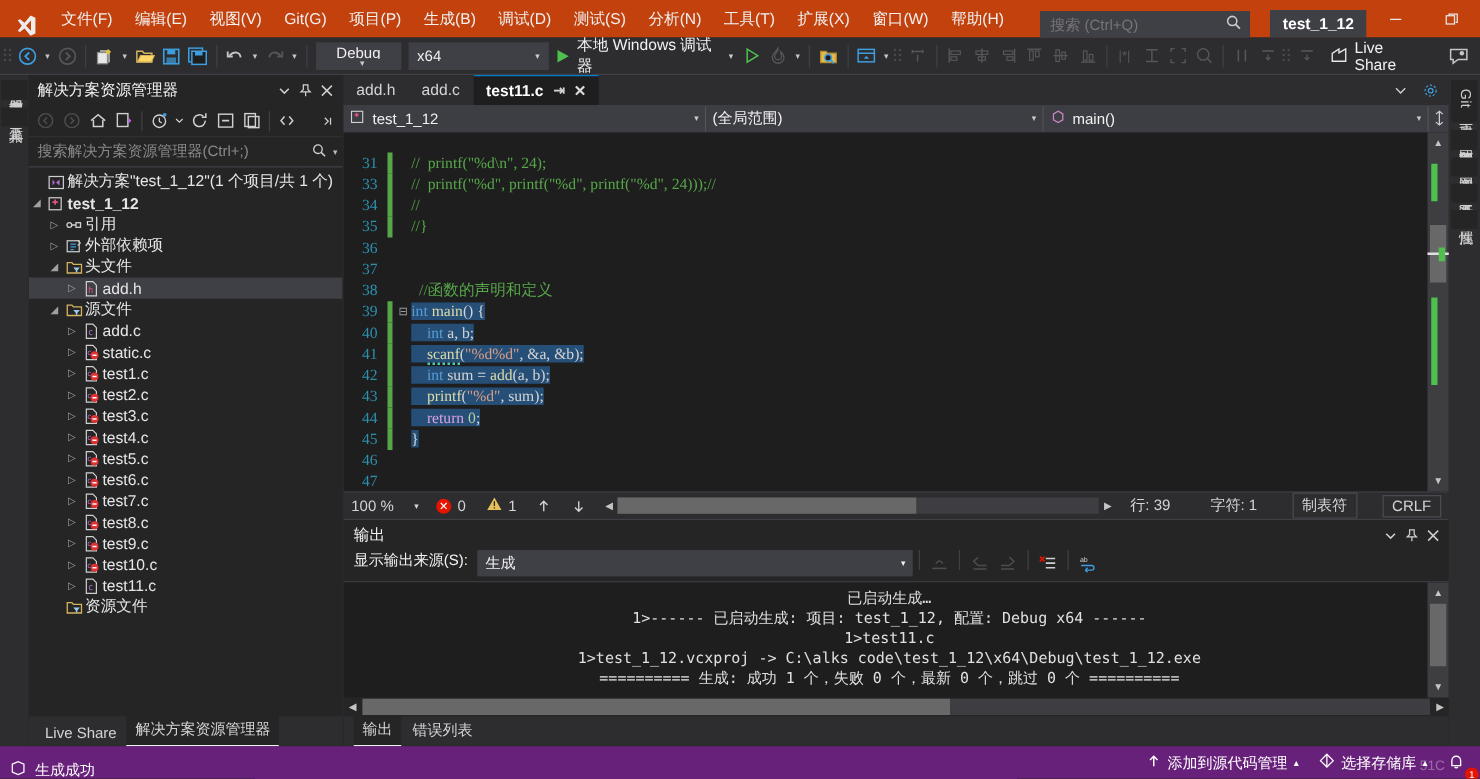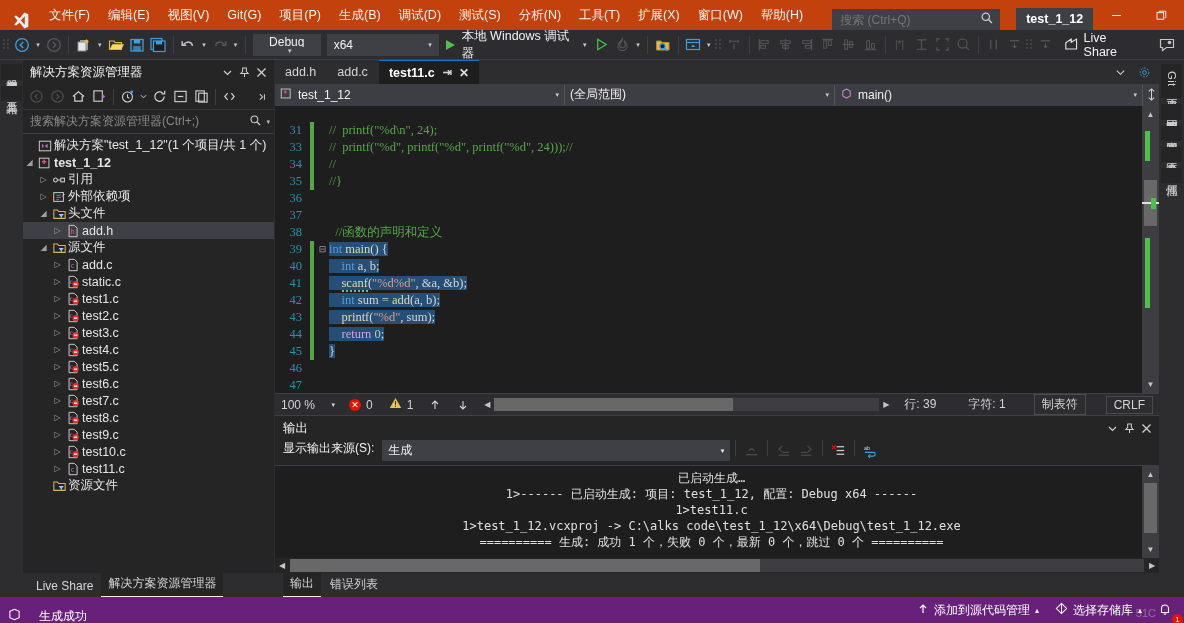--- a/index.html
+++ b/index.html
@@ -206,21 +206,21 @@
   .out-hscroll { height: 15px; flex: 0 0 15px; display: flex; align-items: center; background: #252526; }
   .out-tabs { height: 24px; flex: 0 0 24px; display: flex; align-items: flex-end; background: #2d2d30; padding-left: 8px; gap: 2px; }
   .out-tab { font-size: 12px; padding: 3px 7px 4px; color: #d4d4d4; }
   .out-tab.active { background: #252526; border-bottom: 1px solid #f1f1f1; }
 
   
   .statusbar {
     height: 26px; flex: 0 0 26px; background: #68217a; display: flex; align-items: center;
     font-size: 12px; color: #fff; padding: 0 4px 0 8px;
   }
-  .sb-left { display: flex; align-items: center; gap: 18px; margin-top: 12px; }
+  .sb-left { display: flex; align-items: center; gap: 7px; margin-top: 12px; }
   .sb-right { margin-left: auto; display: flex; align-items: center; }
   .sb-item { display: flex; align-items: center; gap: 5px; padding: 0 8px; height: 26px; }
   .bell { position: relative; }
   .bell-badge {
     position: absolute; right: -3px; bottom: -2px; width: 11px; height: 11px; border-radius: 50%;
     background: #e51400; color: #fff; font-size: 8px; display: flex; align-items: center; justify-content: center;
   }
   .wm { position:absolute; right: 28px; bottom: 4px; color: rgba(255,255,255,.32); font-size: 11px; }
 </style>
 </head>

